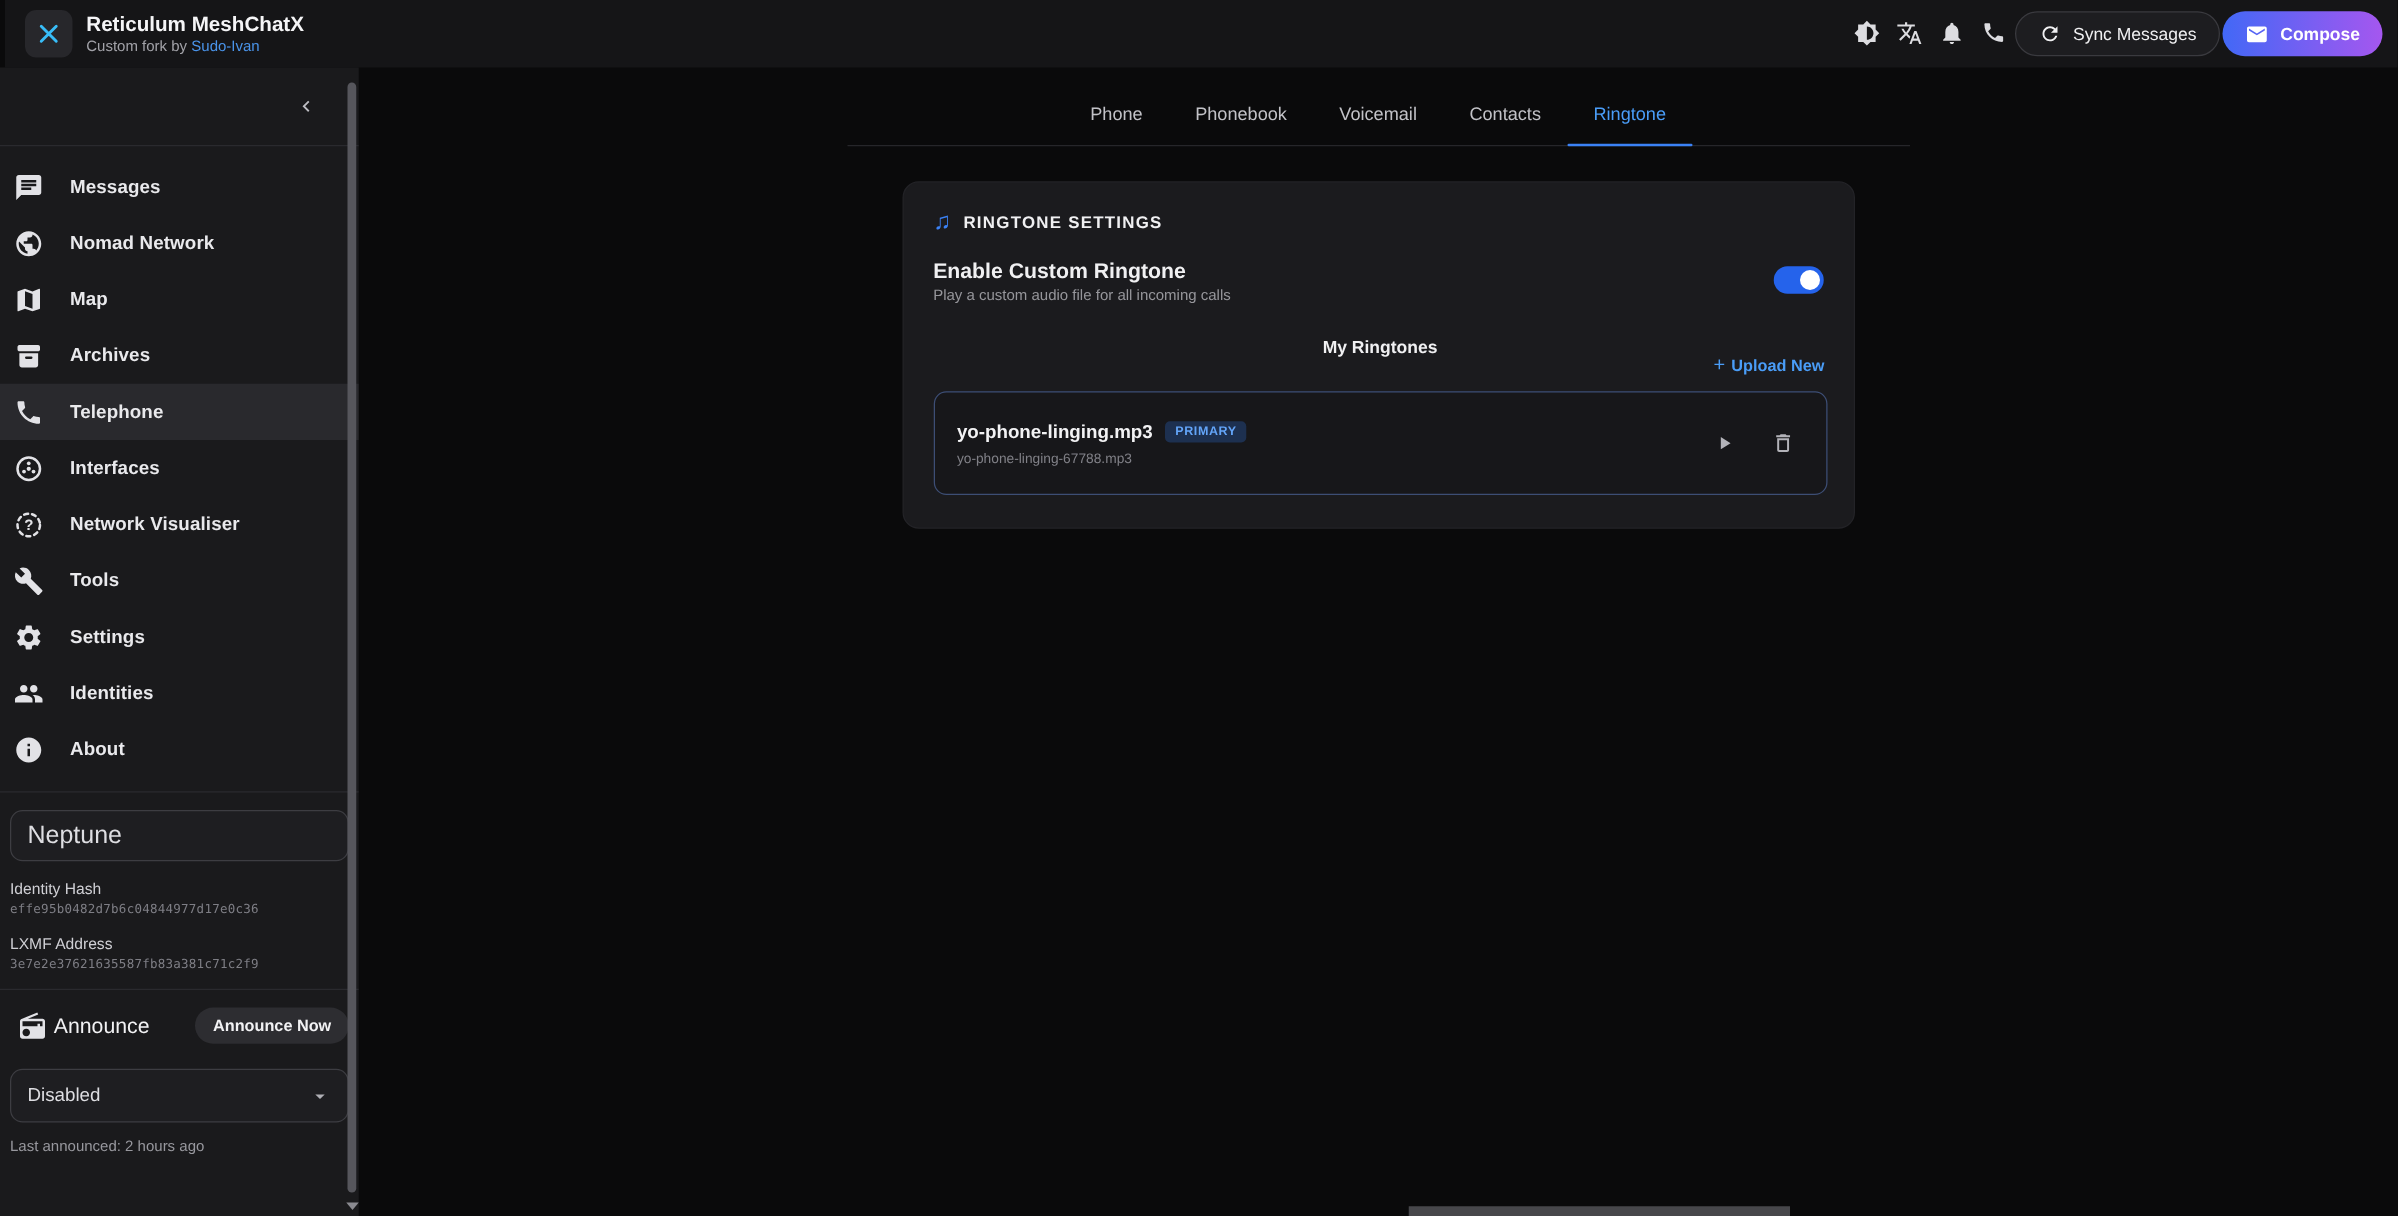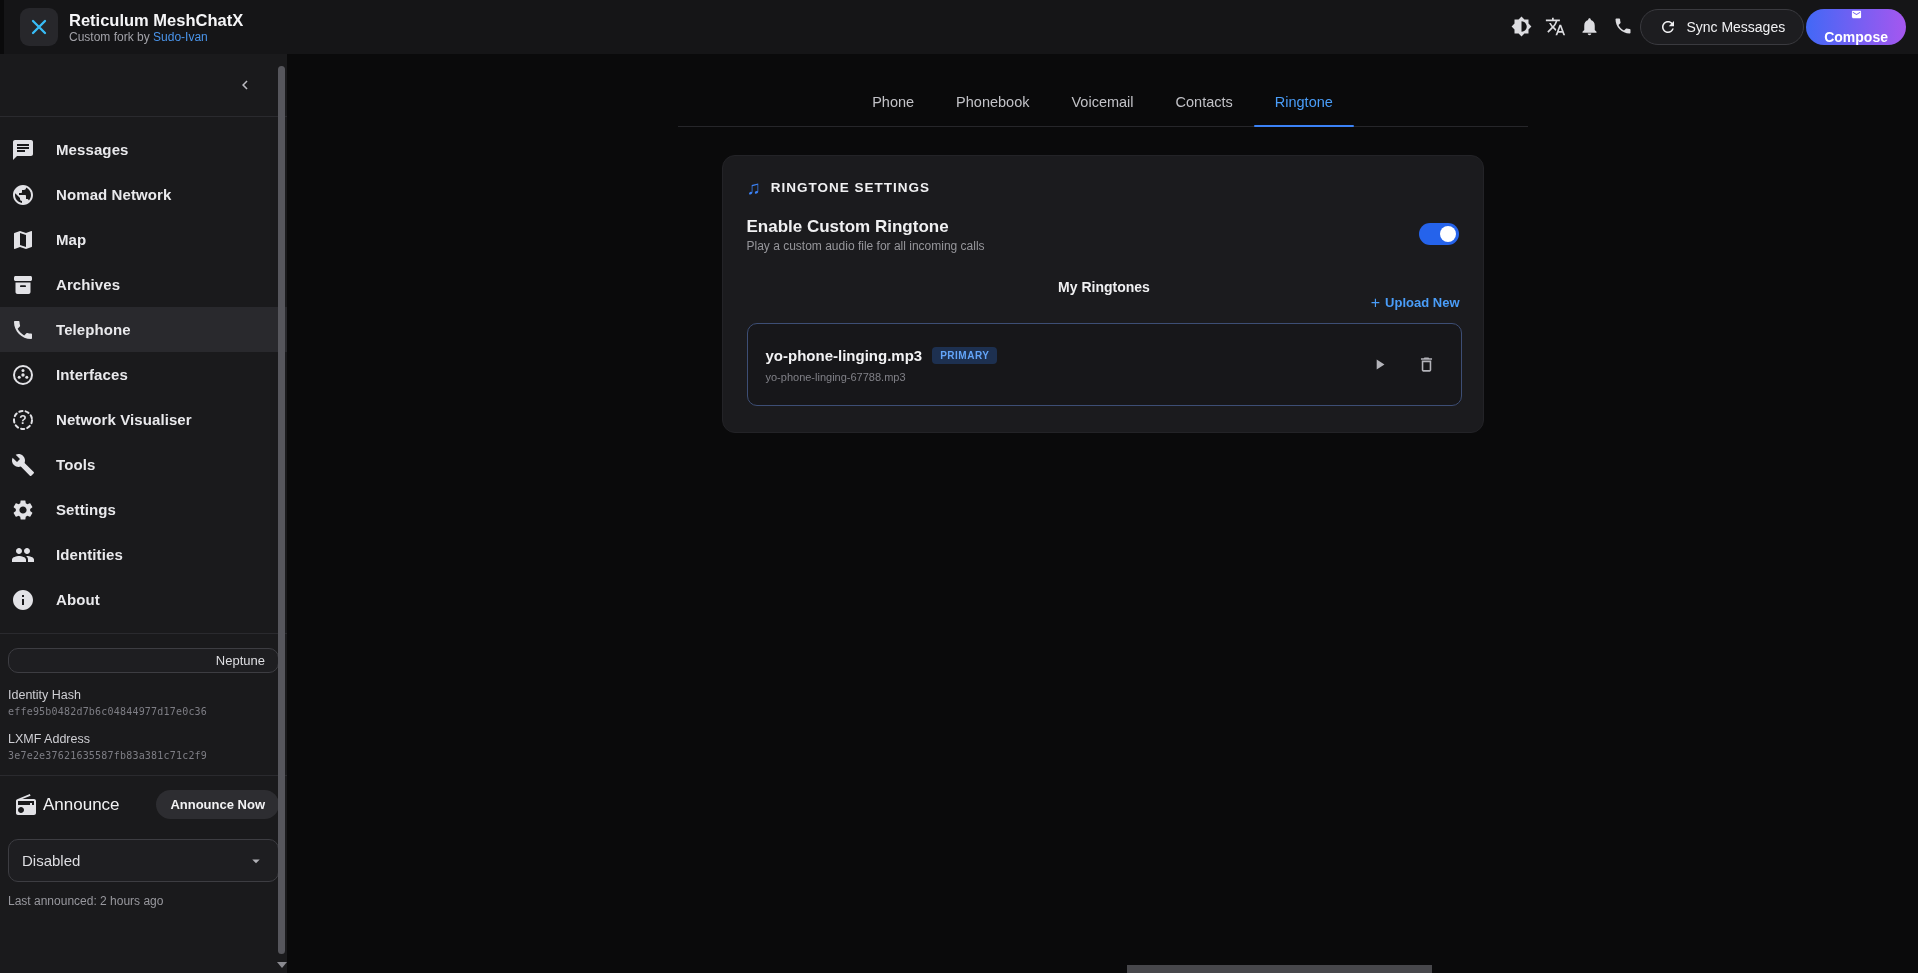--- a/index.html
+++ b/index.html
@@ -31,21 +31,21 @@
     width:34px; height:34px; display:flex; align-items:center; justify-content:center;
     cursor:pointer; border-radius:8px; color:#dcdce0;
   }
   .pill-btn {
     height:36px; border-radius:999px; display:flex; align-items:center; gap:9px;
     padding:0 18px; font-size:14px; font-weight:400; cursor:pointer;
   }
   .sync-btn { background:#1d1d20; border:1px solid #3a3a3f; color:#f0f0f2; }
   .compose-btn {
     background:linear-gradient(90deg,#4268f6,#a557ef);
-    color:#fff; font-weight:700; border:none; margin-left:2px;flex-direction:column;
+    color:#fff; font-weight:700; border:none; margin-left:2px;
   }
 
   
   .sidebar {
     position:absolute; top:54px; left:0; width:287px; height:919px;
     background:#1a1a1c; overflow:hidden;
   }
   .collapse-row { height:62px; display:flex; align-items:center; justify-content:flex-end; padding-right:28px; }
   .collapse-btn { width:28px; height:28px; display:flex; align-items:center; justify-content:center; color:#bcbcc2; cursor:pointer; }
   .divider { height:1px; background:#2a2a2e; width:100%; }
@@ -64,24 +64,24 @@
     width:44px; height:44px; border-radius:50%; background:#000;
     display:flex; align-items:center; justify-content:center;
   }
   .id-title { font-size:18px; color:#f2f2f4; margin-left:18px; }
   .save-btn {
     margin-left:auto; margin-right:2px; background:#2d2d31; color:#f2f2f4;
     font-size:13px; font-weight:700; border:none; border-radius:8px;
     padding:6px 13px; cursor:pointer;
   }
   .name-input {
-    margin-top:14px; width:100%; height:25px; background:#1e1e21;
+    margin-top:14px; width:100%; height:41px; background:#1e1e21;
     border:1px solid #3d3d42; border-radius:10px; color:#dedee2;
-    font-size:13px; padding:0 13px; font-family:"Liberation Sans", sans-serif;
-    outline:none; display:block;text-align:right;
+    font-size:20px; padding:0 13px; font-family:"Liberation Sans", sans-serif;
+    outline:none; display:block;
   }
   .field { margin-top:15px; padding-left:0; }
   .field-label { font-size:12.5px; color:#cfcfd4; line-height:15px; }
   .field-value { font-size:10px; color:#7e7e85; font-family:"DejaVu Sans Mono", monospace; margin-top:3px; letter-spacing:.2px; }
   .divider.lower { margin-top:14px; }
   .announce-row { display:flex; align-items:center; padding:14px 8px 0 14px; gap:5px; }
   .announce-label { font-size:17px; color:#f2f2f4; }
   .announce-btn {
     margin-left:auto; background:#2d2d31; color:#f2f2f4; font-size:13px; font-weight:700;
     border:none; border-radius:16px; padding:7px 14px; cursor:pointer;
@@ -99,21 +99,21 @@
     position:absolute; left:278px; top:66px; width:7px; height:888px;
     background:#56565c; border-radius:4px;
   }
   .sb-scroll-arrow {
     position:absolute; left:277px; top:962px; width:0; height:0;
     border-left:5px solid transparent; border-right:5px solid transparent;
     border-top:6px solid #8a8a90;
   }
 
   
-  .main { position:absolute; top:54px; left:287px; width:1631px; height:919px; }
+  .main { position:absolute; top:44px; left:287px; width:1631px; height:919px; }
   .tabs-wrap { width:850px; margin:0 auto; border-bottom:1px solid #26262a; padding-top:28px; }
   .tabs { display:flex; justify-content:center; }
   .tab {
     font-size:14.5px; color:#c2c2c7; padding:12px 21px 16px 21px; cursor:pointer;
     position:relative; white-space:nowrap;
   }
   .tab.active { color:#4a9df8; }
   .tab.active::after {
     content:""; position:absolute; left:0; right:0; bottom:-1px; height:2px;
     background:#3b82f6; border-radius:2px;

